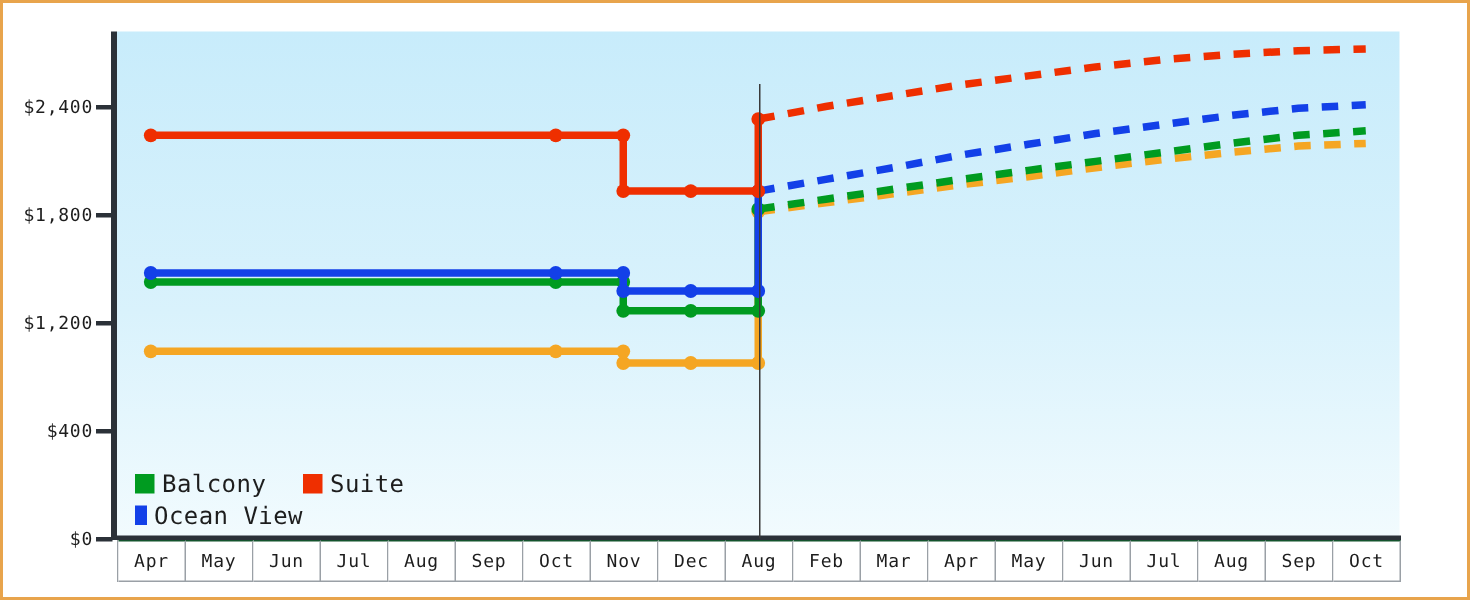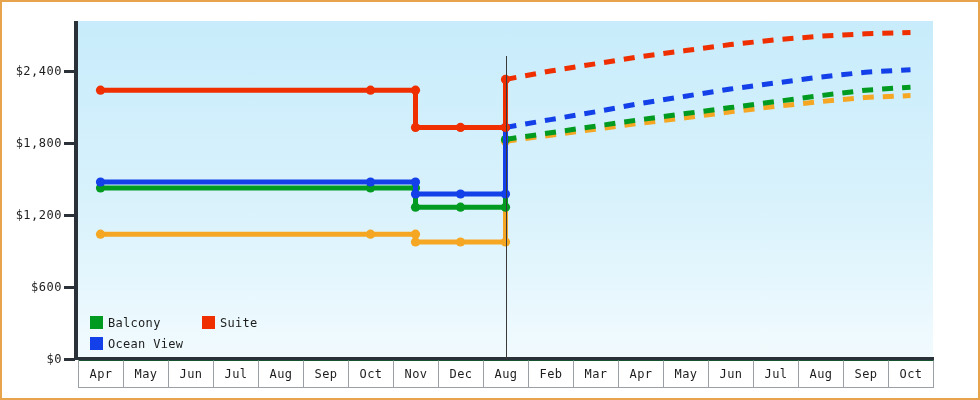--- a/index.html
+++ b/index.html
@@ -107,21 +107,21 @@
     display: flex;
     align-items: center;
     gap: 5px;
   }
   .legend-swatch {
     width: 13px;
     height: 13px;
     display: inline-block;
   }
   .legend-text {
-    font-size: 12px;
+    font-size: 16px;
     color: #1d1d1d;
     letter-spacing: 0.3px;
     white-space: nowrap;
   }
   
   #today-line {
     position: absolute;
     width: 1px;
     background: #3a3a3a;
   }
@@ -149,21 +149,21 @@
     pointer-events: none;
   }
 </style>
 </head>
 <body>
 
 <div id="app">
 
   <div id="ylabels">
       <div class="ylabel" style="top: 351px;">$0</div>
-      <div class="ylabel" style="top: 279px;">$600</div>
+      <div class="ylabel" style="top: 279px;">$400</div>
       <div class="ylabel" style="top: 207px;">$1,200</div>
       <div class="ylabel" style="top: 135px;">$1,800</div>
       <div class="ylabel" style="top: 63px; margin-left: 31px;">$2,400</div>
     </div>
 
   <div id="yticks-layer">
       <div class="ytick" style="top: 356px;"></div>
       <div class="ytick" style="top: 284px;"></div>
       <div class="ytick" style="top: 212px;"></div>
       <div class="ytick" style="top: 140px;"></div>

